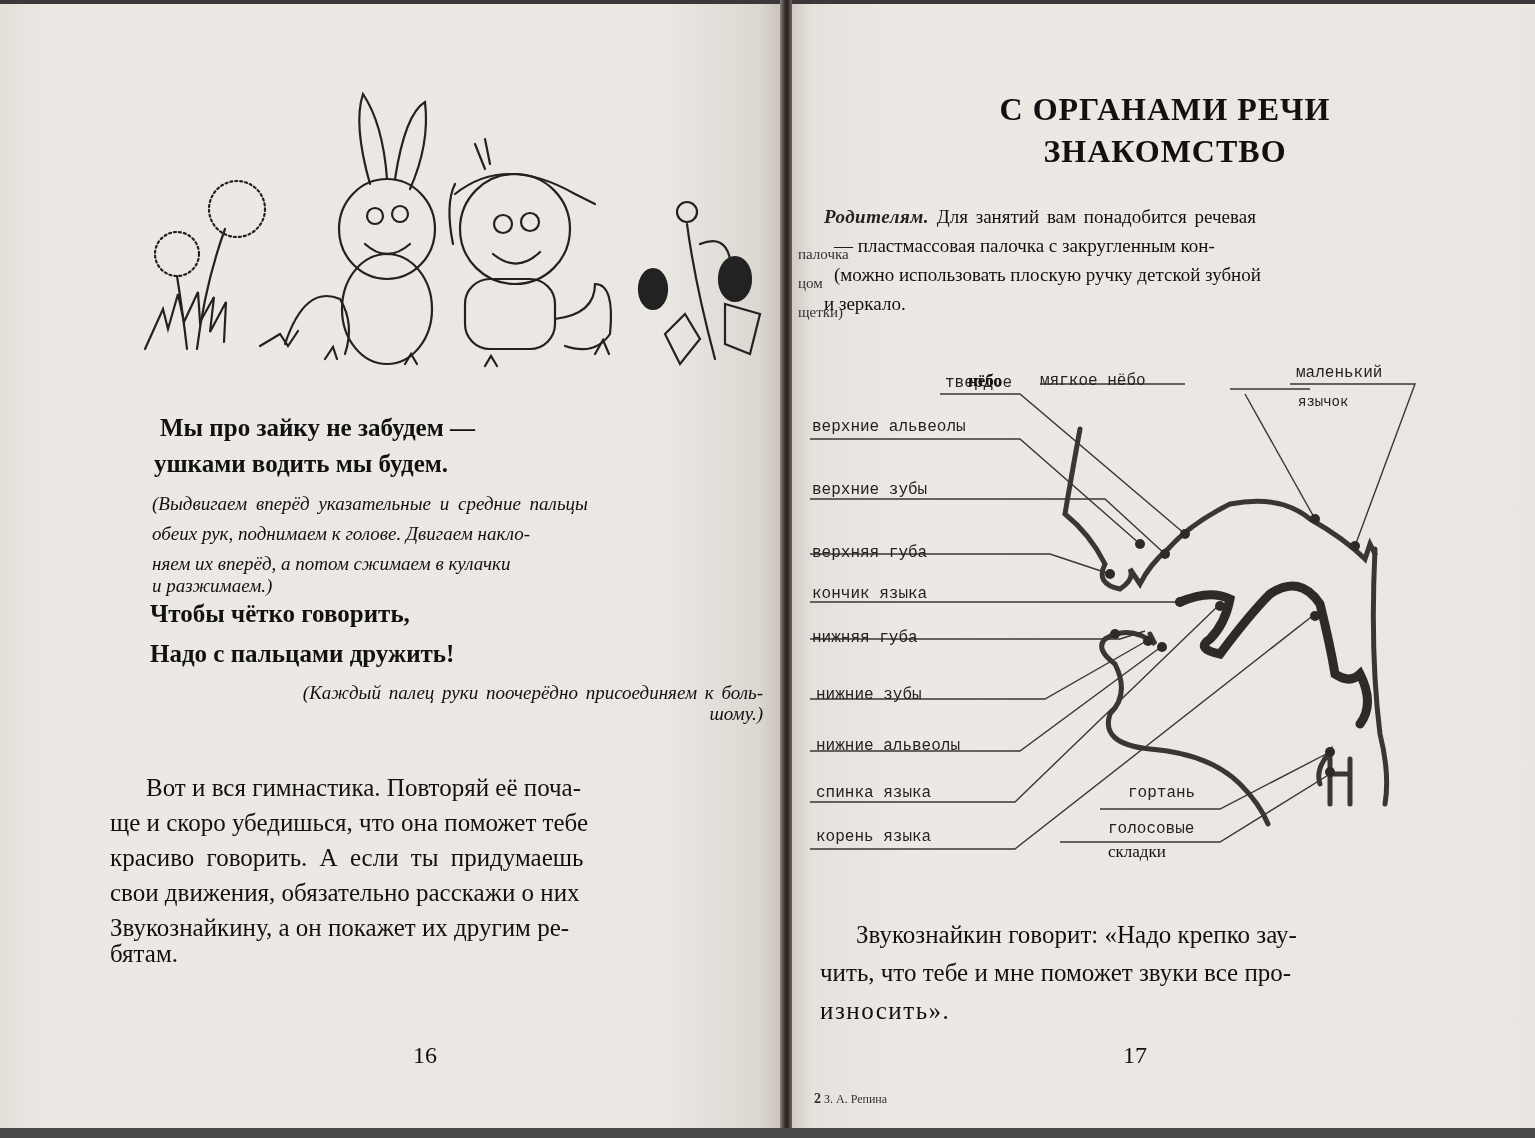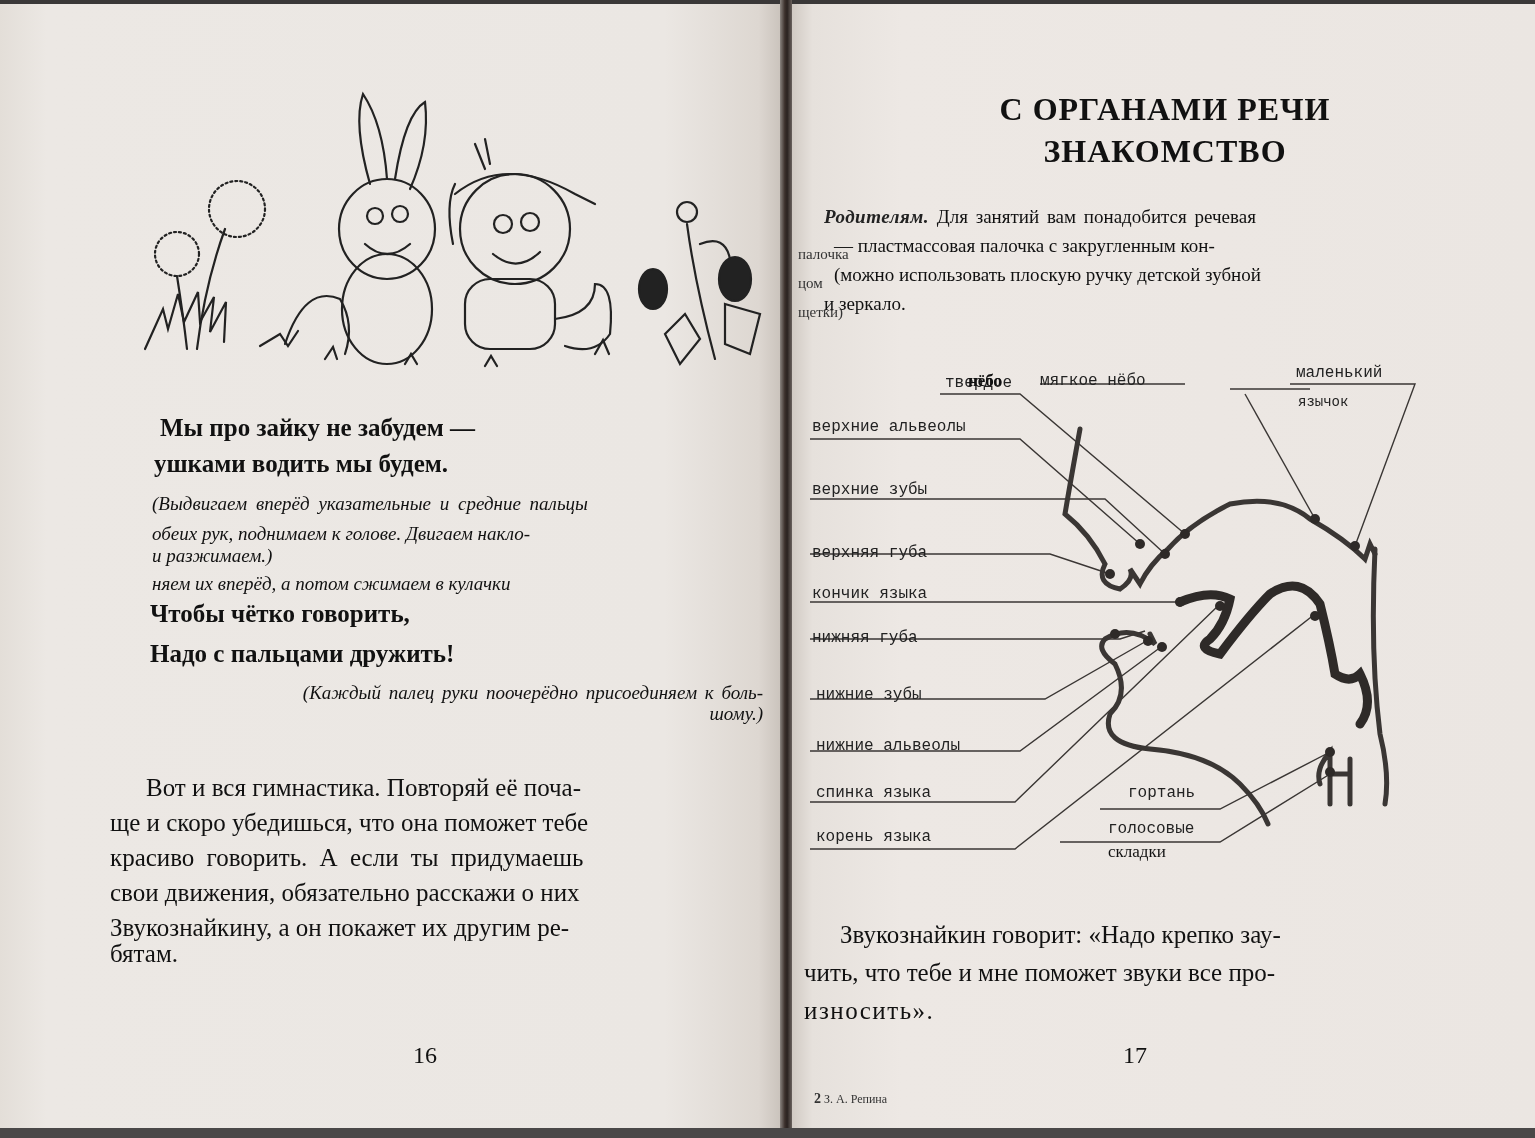--- a/index.html
+++ b/index.html
@@ -83,22 +83,22 @@
     </div>
 
     <div class="abs verse" style="left:160px;top:406px;">
       <div>Мы про зайку не забудем —</div>
       <div style="margin-left:-6px;">ушками водить мы будем.</div>
     </div>
 
     <div class="abs note" style="left:152px;top:488px;width:615px;">
       <div style="word-spacing:4px;">(Выдвигаем вперёд указательные  и  средние пальцы</div>
       <div style="margin-top:6px;">обеих рук, поднимаем к голове. Двигаем накло-</div>
+      <div style="margin-top:6px;">няем их вперёд, а потом сжимаем в кулачки</div>
       <div style="line-height:20px;">и разжимаем.)</div>
-      <div style="margin-top:6px;">няем их вперёд, а потом сжимаем в кулачки</div>
     </div>
 
     <div class="abs verse" style="left:150px;top:592px;">
       <div>Чтобы чётко говорить,</div>
       <div style="margin-top:4px;">Надо с пальцами дружить!</div>
     </div>
 
     <div class="abs note" style="left:148px;top:677px;width:615px;text-align:right;">
       <div style="word-spacing:3px;">(Каждый палец руки поочерёдно присоединяем к боль-</div>
       <div style="line-height:18px;">шому.)</div>
@@ -201,21 +201,21 @@
       <div class="lbl-serif" style="left:178px;top:17px;font-weight:bold;">нёбо</div>
       <div class="lbl" style="left:250px;top:18px;">мягкое нёбо</div>
       <div class="lbl" style="left:506px;top:10px;">маленький</div>
       <div class="lbl" style="left:508px;top:40px;font-size:14px;">язычок</div>
 
       <div class="lbl" style="left:338px;top:430px;">гортань</div>
       <div class="lbl" style="left:318px;top:466px;">голосовые</div>
       <div class="lbl-serif" style="left:318px;top:488px;">складки</div>
     </div>
 
-    <div class="abs body-text" style="left:14px;top:912px;width:635px;line-height:38px;">
+    <div class="abs body-text" style="left:30px;top:912px;width:635px;line-height:38px;">
       <div style="text-indent:36px;">Звукознайкин говорит: «Надо крепко зау-</div>
       <div>чить, что тебе и мне поможет звуки все про-</div>
       <div style="letter-spacing:1.5px;">износить».</div>
     </div>
 
     <div class="abs footer-sig" style="left:24px;top:1056px;margin-top:31px;">
       <span style="font-weight:bold;font-size:14px;">2</span>
       <span>З. А. Репина</span>
     </div>
     <div class="abs pagenum" style="left:333px;top:1038px;text-align:center;">17</div>

